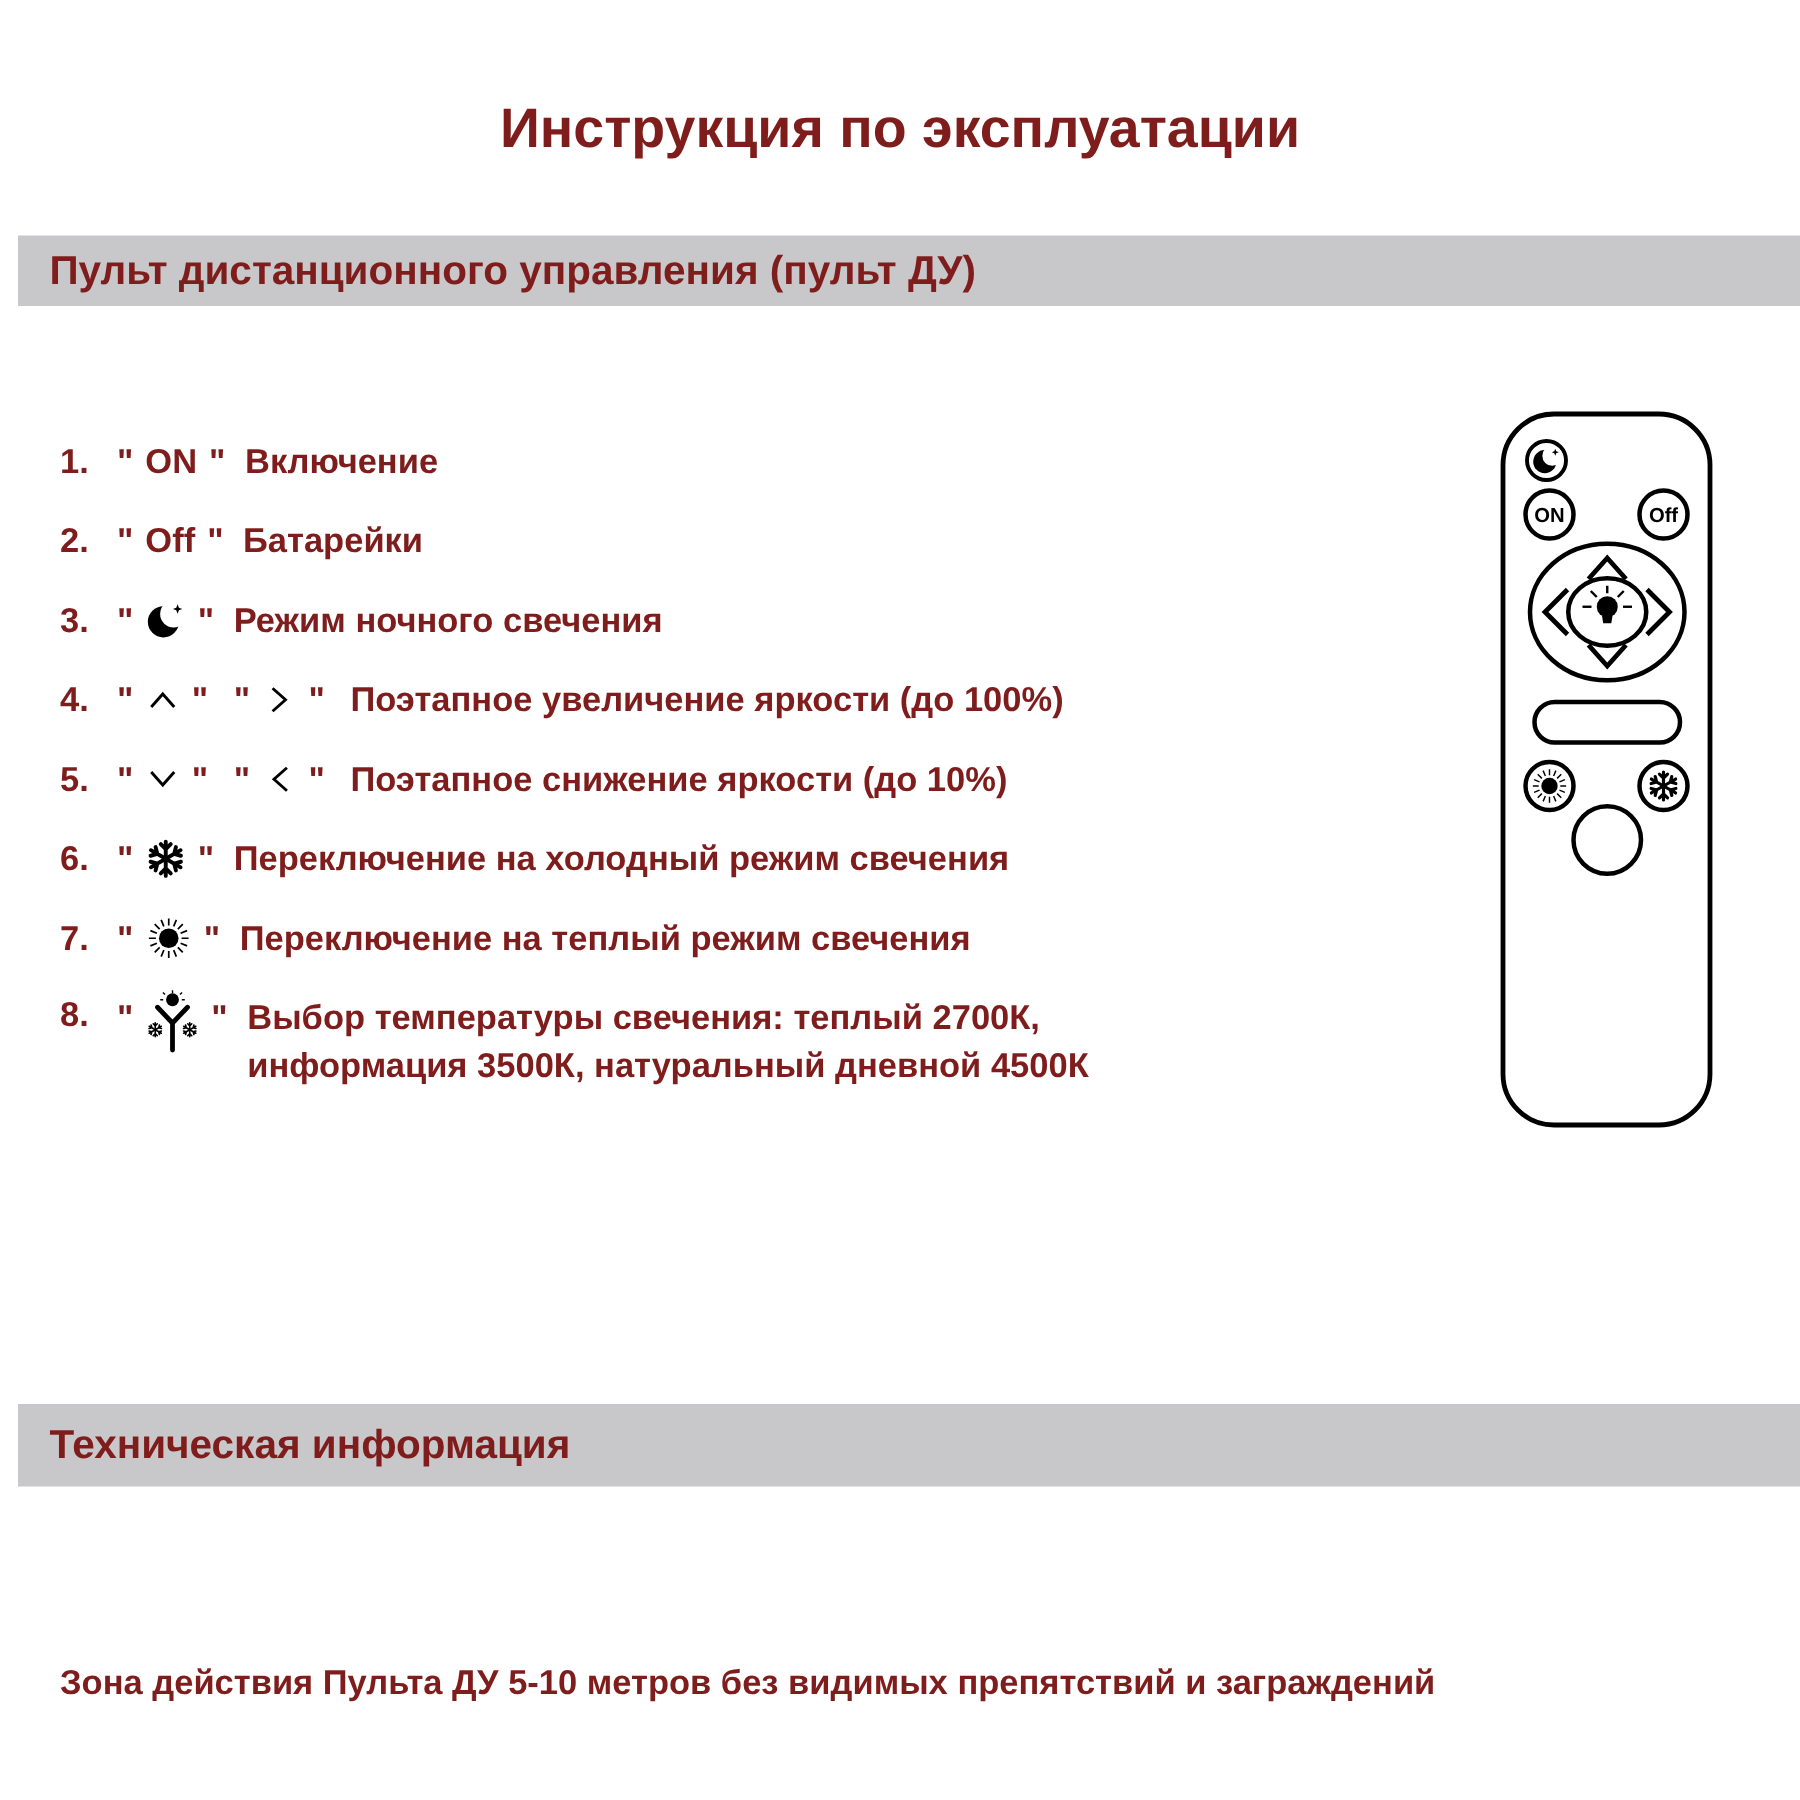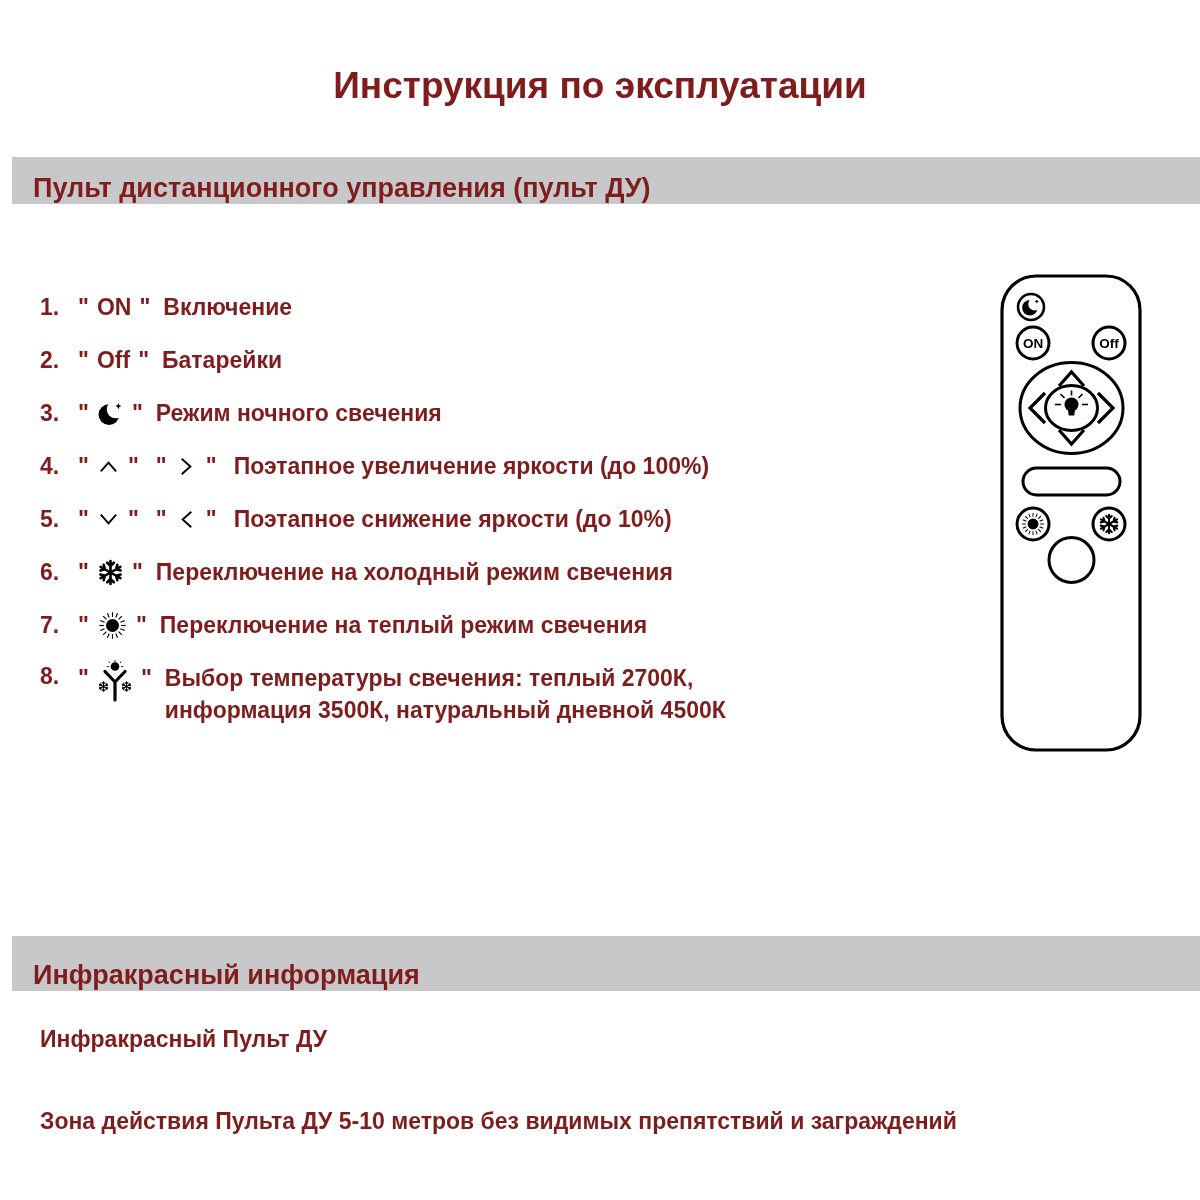--- a/index.html
+++ b/index.html
@@ -7,21 +7,21 @@
     position:relative; width:1200px; height:1200px; background:#ffffff;
     font-family:"Liberation Sans", sans-serif; font-weight:bold; color:#7f1d1d;
     overflow:hidden;
   }
   .title {
     position:absolute; top:66px; left:0; width:100%;
     text-align:center; font-size:37px; line-height:40px;
   }
   .bar {
     position:absolute; left:12px; right:0; background:#c8c8ca;
-    display:flex; align-items:flex-end; padding-left:21px; box-sizing:border-box;
+    display:flex; align-items:center; padding-left:21px; box-sizing:border-box;
     font-size:27px;
   }
   .bar1 { top:157px; height:47px; }
   .bar2 { top:936px; height:55px; }
   .item {
     position:absolute; left:40px; height:30px;
     display:flex; align-items:center; font-size:23px; white-space:nowrap;
   }
   .num { width:35px; flex:none; }
   .q   { margin:0 3px; }
@@ -248,19 +248,18 @@
 
     <g>
       <circle cx="109" cy="250" r="16" fill="none" stroke="#000" stroke-width="3"></circle>
       <use href="#ic-snow" x="98" y="239" width="22" height="22"></use>
     </g>
 
     <circle cx="71.5" cy="286" r="22.5" fill="none" stroke="#000" stroke-width="3"></circle>
   </svg>
 
   <div class="bar bar2">
-    <span>Инфракрасный информация</span>
-  </div>
-
-  <div class="tech-line" style="top:1024px">Инфракрасный Пульт ДУ</div>
+    <span>Техническая информация</span>
+  </div>
+
   <div class="tech-line" style="top:1106px">Зона действия Пульта ДУ 5-10 метров без видимых препятствий и заграждений</div>
 
 </div>
 
 </body></html>

